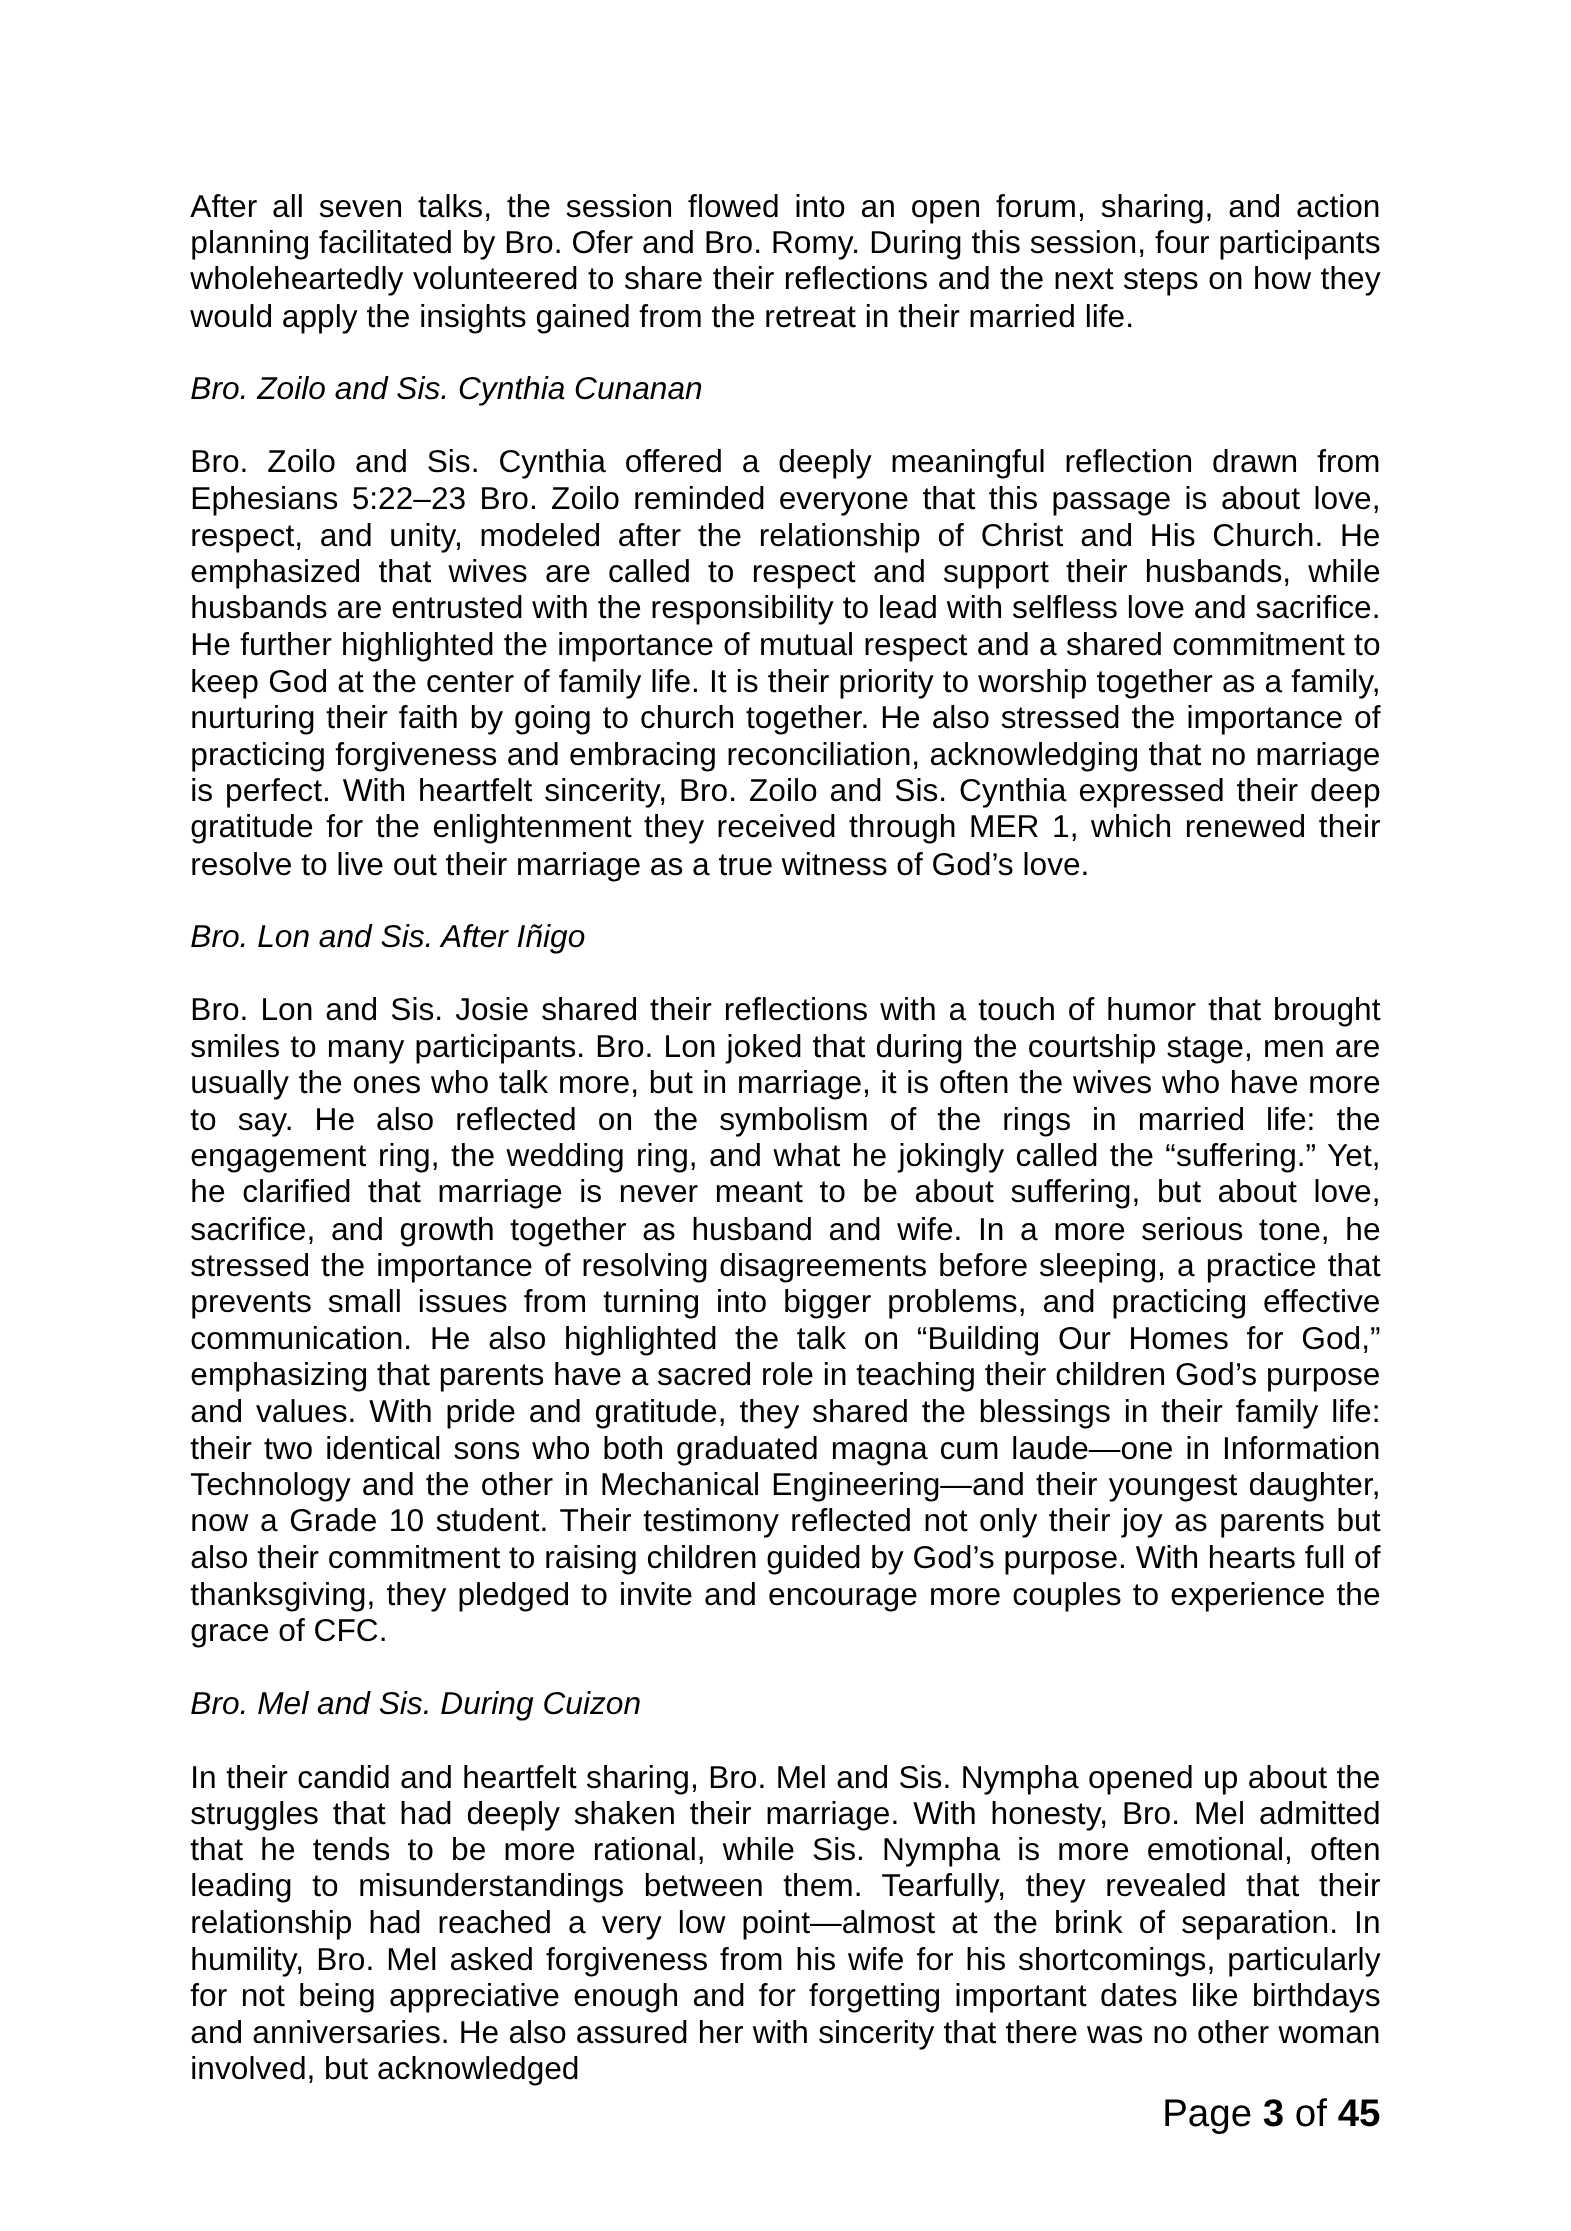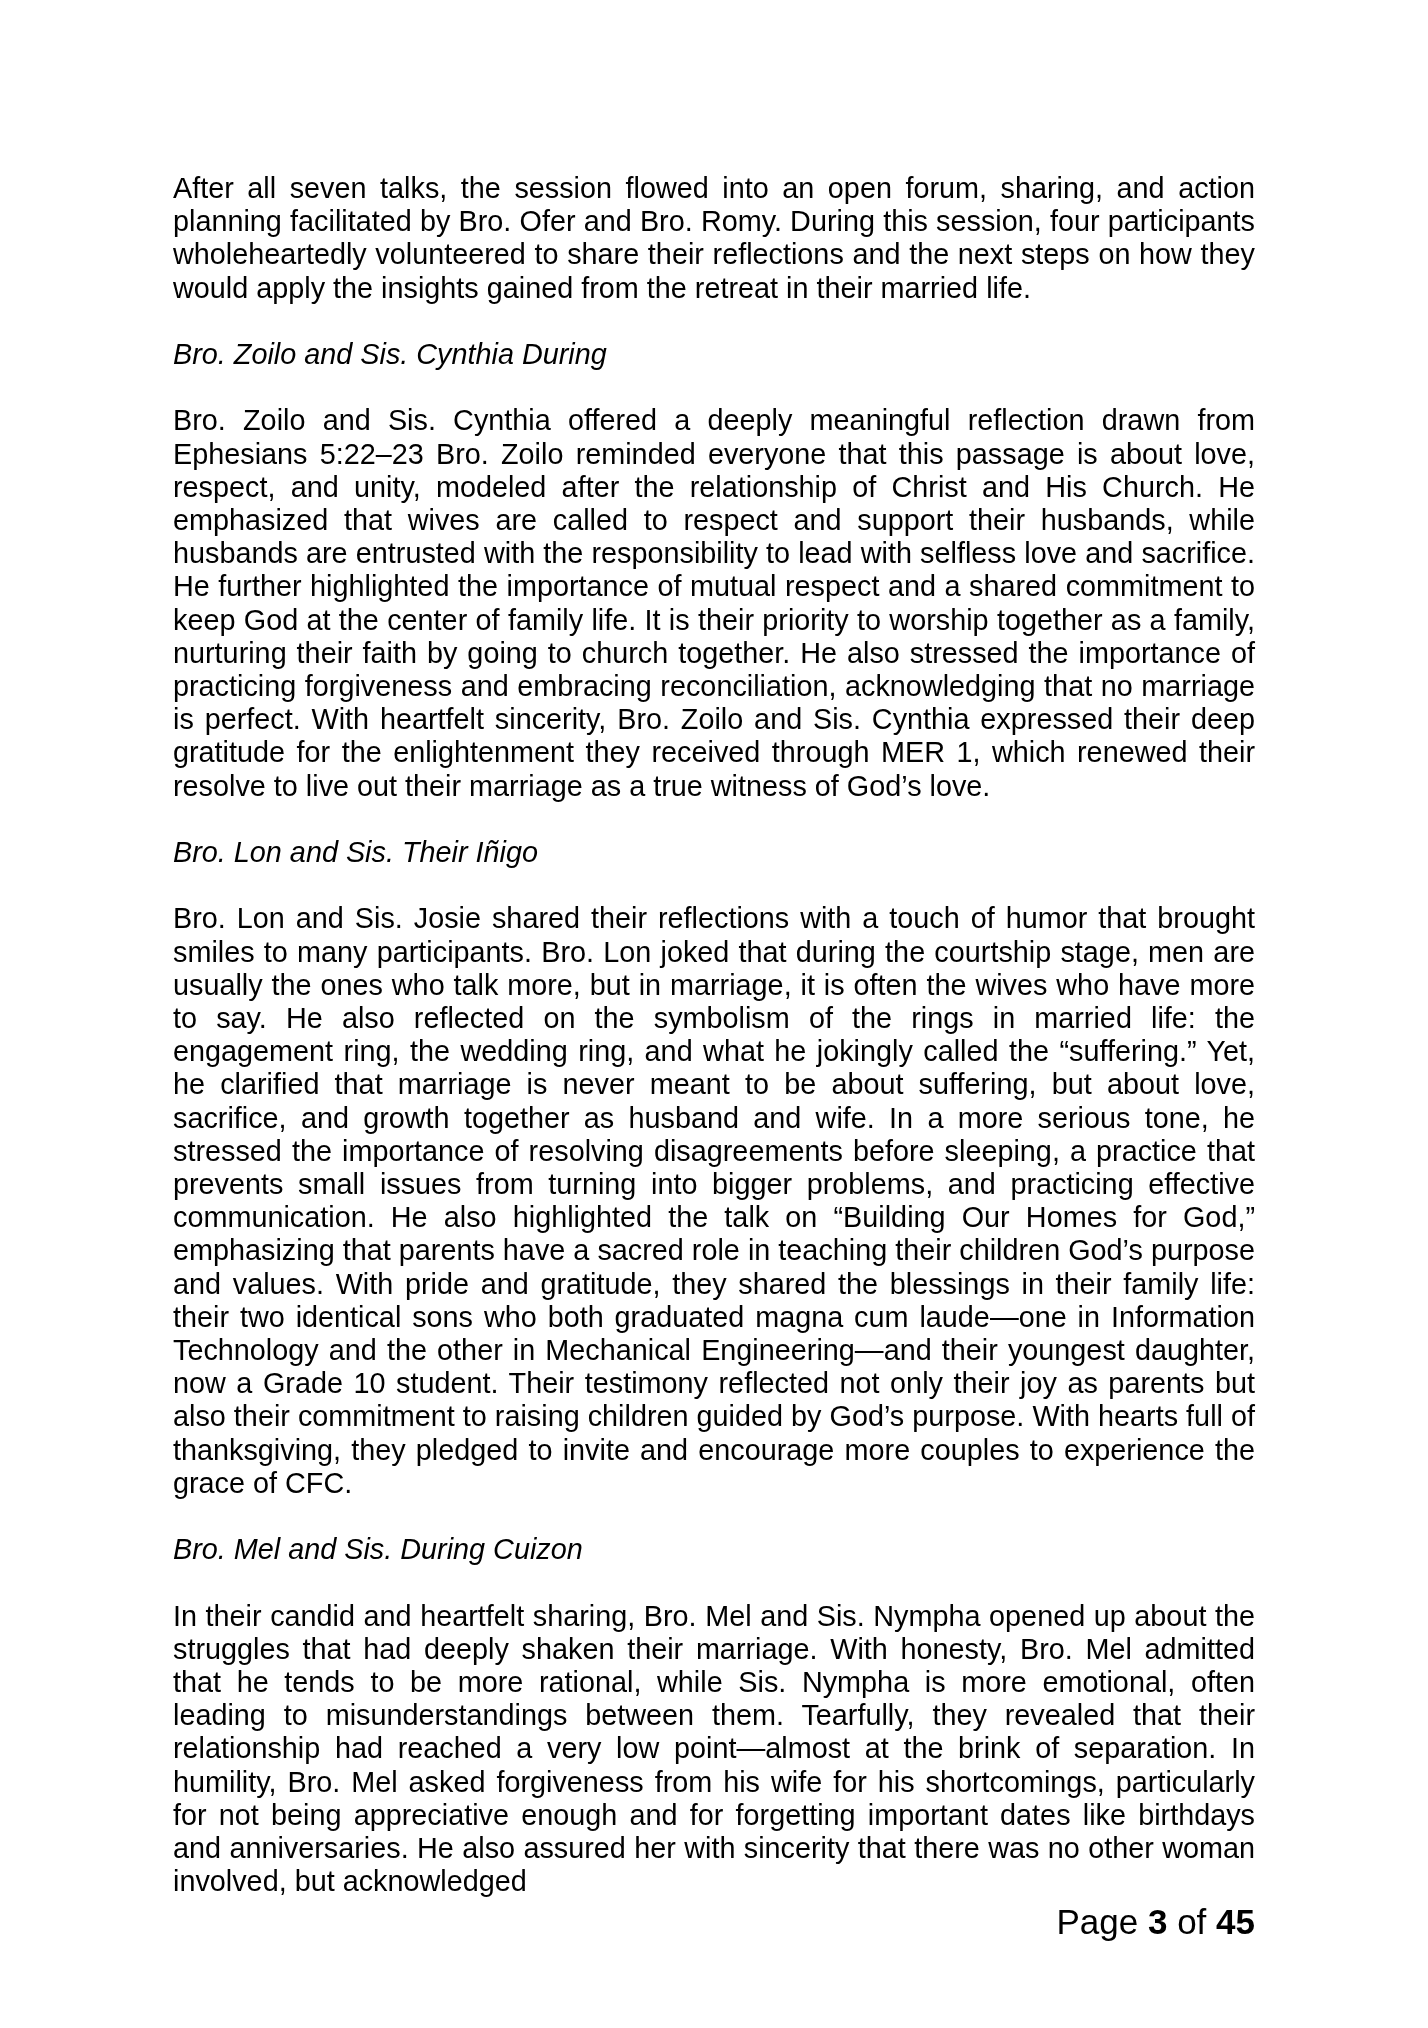--- a/index.html
+++ b/index.html
@@ -49,25 +49,25 @@
 </style>
 </head>
 <body>
 
 <div class="page">
 
   <div class="text-block">
 
     <p class="para">After all seven talks, the session flowed into an open forum, sharing, and action planning facilitated by Bro. Ofer and Bro. Romy. During this session, four participants wholeheartedly volunteered to share their reflections and the next steps on how they would apply the insights gained from the retreat in their married life.</p>
 
-    <p class="heading">Bro. Zoilo and Sis. Cynthia During</p>
+    <p class="heading">Bro. Zoilo and Sis. Cynthia Cunanan</p>
 
     <p class="para">Bro. Zoilo and Sis. Cynthia offered a deeply meaningful reflection drawn from Ephesians 5:22–23 Bro. Zoilo reminded everyone that this passage is about love, respect, and unity, modeled after the relationship of Christ and His Church. He emphasized that wives are called to respect and support their husbands, while husbands are entrusted with the responsibility to lead with selfless love and sacrifice. He further highlighted the importance of mutual respect and a shared commitment to keep God at the center of family life. It is their priority to worship together as a family, nurturing their faith by going to church together. He also stressed the importance of practicing forgiveness and embracing reconciliation, acknowledging that no marriage is perfect. With heartfelt sincerity, Bro. Zoilo and Sis. Cynthia expressed their deep gratitude for the enlightenment they received through MER 1, which renewed their resolve to live out their marriage as a true witness of God’s love.</p>
 
-    <p class="heading">Bro. Lon and Sis. Their Iñigo</p>
+    <p class="heading">Bro. Lon and Sis. After Iñigo</p>
 
     <p class="para">Bro. Lon and Sis. Josie shared their reflections with a touch of humor that brought smiles to many participants. Bro. Lon joked that during the courtship stage, men are usually the ones who talk more, but in marriage, it is often the wives who have more to say. He also reflected on the symbolism of the rings in married life: the engagement ring, the wedding ring, and what he jokingly called the “suffering.” Yet, he clarified that marriage is never meant to be about suffering, but about love, sacrifice, and growth together as husband and wife. In a more serious tone, he stressed the importance of resolving disagreements before sleeping, a practice that prevents small issues from turning into bigger problems, and practicing effective communication. He also highlighted the talk on “Building Our Homes for God,” emphasizing that parents have a sacred role in teaching their children God’s purpose and values. With pride and gratitude, they shared the blessings in their family life: their two identical sons who both graduated magna cum laude—one in Information Technology and the other in Mechanical Engineering—and their youngest daughter, now a Grade 10 student. Their testimony reflected not only their joy as parents but also their commitment to raising children guided by God’s purpose. With hearts full of thanksgiving, they pledged to invite and encourage more couples to experience the grace of CFC.</p>
 
     <p class="heading">Bro. Mel and Sis. During Cuizon</p>
 
     <p class="para">In their candid and heartfelt sharing, Bro. Mel and Sis. Nympha opened up about the struggles that had deeply shaken their marriage. With honesty, Bro. Mel admitted that he tends to be more rational, while Sis. Nympha is more emotional, often leading to misunderstandings between them. Tearfully, they revealed that their relationship had reached a very low point—almost at the brink of separation. In humility, Bro. Mel asked forgiveness from his wife for his shortcomings, particularly for not being appreciative enough and for forgetting important dates like birthdays and anniversaries. He also assured her with sincerity that there was no other woman involved, but acknowledged</p>
 
   </div>
 
   <div class="footer">

